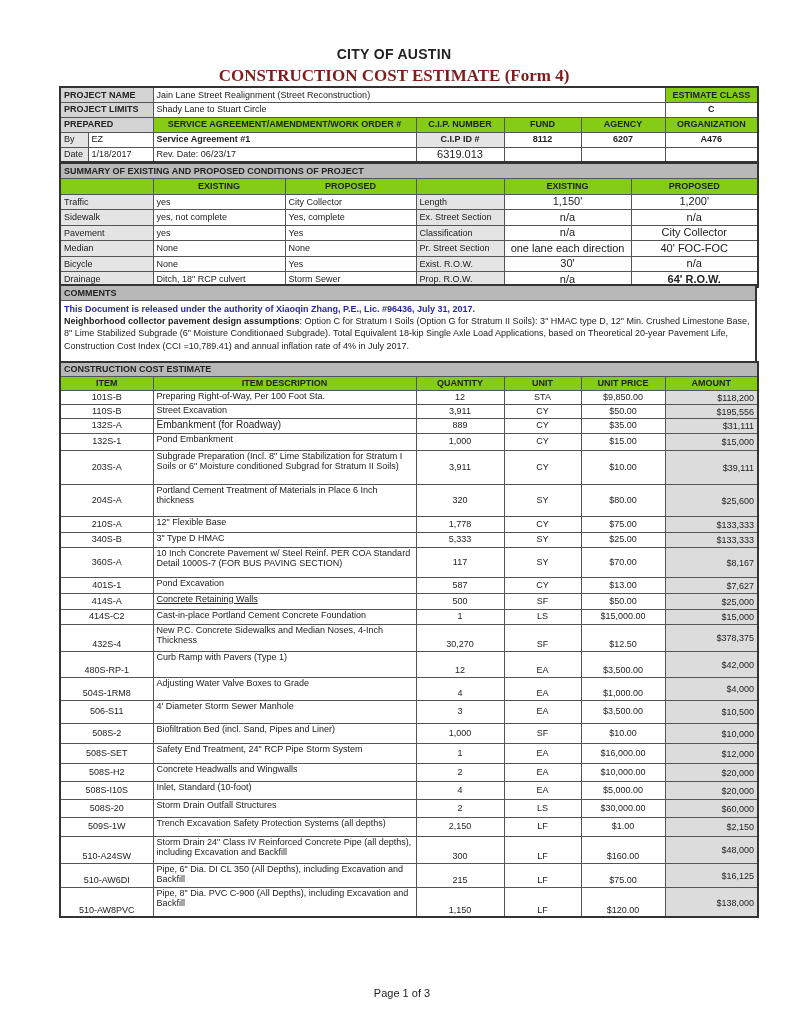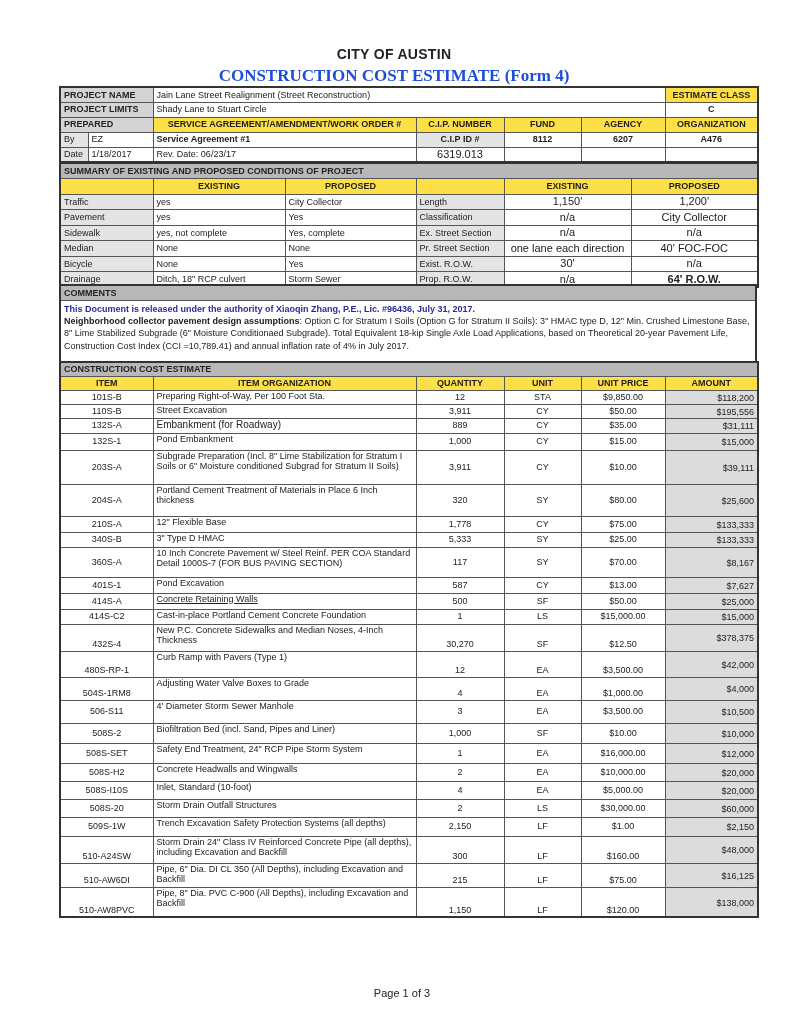--- a/index.html
+++ b/index.html
@@ -1,22 +1,22 @@
 <!DOCTYPE html>
 <html><head>
 <meta charset="utf-8">
 <style>
   html,body{margin:0;padding:0;background:#fff;}
   body{width:788px;height:1020px;position:relative;font-family:"Liberation Sans",sans-serif;color:#222;overflow:hidden;}
   .city{position:absolute;top:46px;left:0;width:788px;text-align:center;font-size:14px;font-weight:bold;letter-spacing:0.3px;}
-  .title{position:absolute;top:66px;left:0;width:788px;text-align:center;font-family:"Liberation Serif",serif;font-size:17px;font-weight:bold;color:#1d4ed8;}
+  .title{position:absolute;top:66px;left:0;width:788px;text-align:center;font-family:"Liberation Serif",serif;font-size:17px;font-weight:bold;color:#7f1d1d;}
   table{border-collapse:collapse;table-layout:fixed;position:absolute;left:59px;width:698px;}
   td{border:1px solid #555;font-size:9px;padding:0 3px;overflow:hidden;white-space:nowrap;line-height:1.15;}
   .lbl{background:#d4d4d4;font-weight:bold;}
-  .hdr{background:#fde047;font-weight:bold;text-align:center;}
+  .hdr{background:#84cc16;font-weight:bold;text-align:center;}
   .sec{background:#b8b8b8;font-weight:bold;font-size:9px;}
   .c{text-align:center;}
   .b{font-weight:bold;}
   .big{font-size:11px;text-align:center;}
   .grey{background:#e4e4e4;}
   .amt{background:#dcdcdc;text-align:right;vertical-align:top;padding-top:2px;}
   .wrap{white-space:normal;}
   #t1{top:86px;border:2px solid #333;padding-left:12px;}
   #t1 tr{height:15px;}
   #t2{top:162px;border:2px solid #333;}
@@ -110,34 +110,34 @@
     <tbody id="summary-body">
       <tr>
         <td class="grey">Traffic</td>
         <td>yes</td>
         <td>City Collector</td>
         <td class="grey">Length</td>
         <td class="big">1,150'</td>
         <td class="big">1,200'</td>
       </tr>
       <tr>
+        <td class="grey">Sidewalk</td>
+        <td>yes, not complete</td>
+        <td>Yes, complete</td>
+        <td class="grey">Ex. Street Section</td>
+        <td class="big">n/a</td>
+        <td class="big">n/a</td>
+      </tr>
+      <tr>
         <td class="grey">Pavement</td>
         <td>yes</td>
         <td>Yes</td>
         <td class="grey">Classification</td>
         <td class="big">n/a</td>
         <td class="big">City Collector</td>
-      </tr>
-      <tr>
-        <td class="grey">Sidewalk</td>
-        <td>yes, not complete</td>
-        <td>Yes, complete</td>
-        <td class="grey">Ex. Street Section</td>
-        <td class="big">n/a</td>
-        <td class="big">n/a</td>
       </tr>
       <tr>
         <td class="grey">Median</td>
         <td>None</td>
         <td>None</td>
         <td class="grey">Pr. Street Section</td>
         <td class="big">one lane each direction</td>
         <td class="big">40' FOC-FOC</td>
       </tr>
       <tr>
@@ -181,21 +181,21 @@
       <col style="width:77px">
       <col style="width:84px">
       <col style="width:93px">
     </colgroup>
   <tbody>
       <tr style="height:14px;">
     <td colspan="6" class="sec">CONSTRUCTION COST ESTIMATE</td>
   </tr>
   <tr style="height:14px;">
     <td class="hdr">ITEM</td>
-    <td class="hdr">ITEM ORGANIZATION</td>
+    <td class="hdr">ITEM DESCRIPTION</td>
     <td class="hdr">QUANTITY</td>
     <td class="hdr">UNIT</td>
     <td class="hdr">UNIT PRICE</td>
     <td class="hdr">AMOUNT</td>
   </tr>
   </tbody>
     <tbody id="estimate-body">
       <tr style="height: 14px;">
         <td class="c">101S-B</td>
         <td class="wrap" style="vertical-align: top;">Preparing Right-of-Way, Per 100 Foot Sta.</td>

